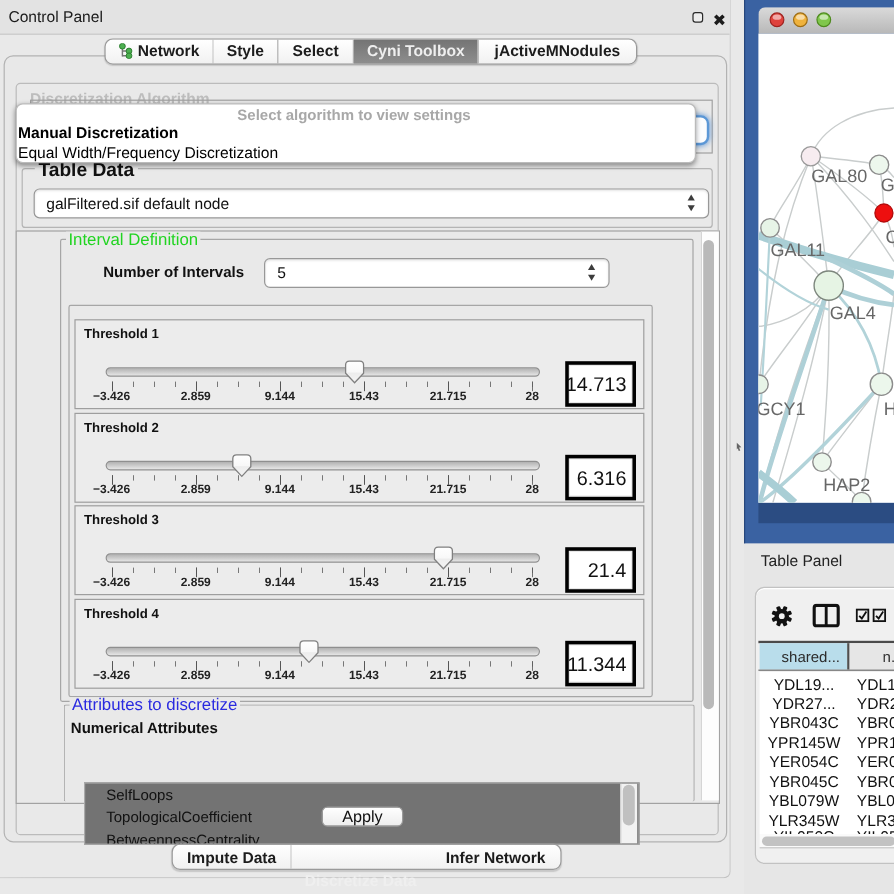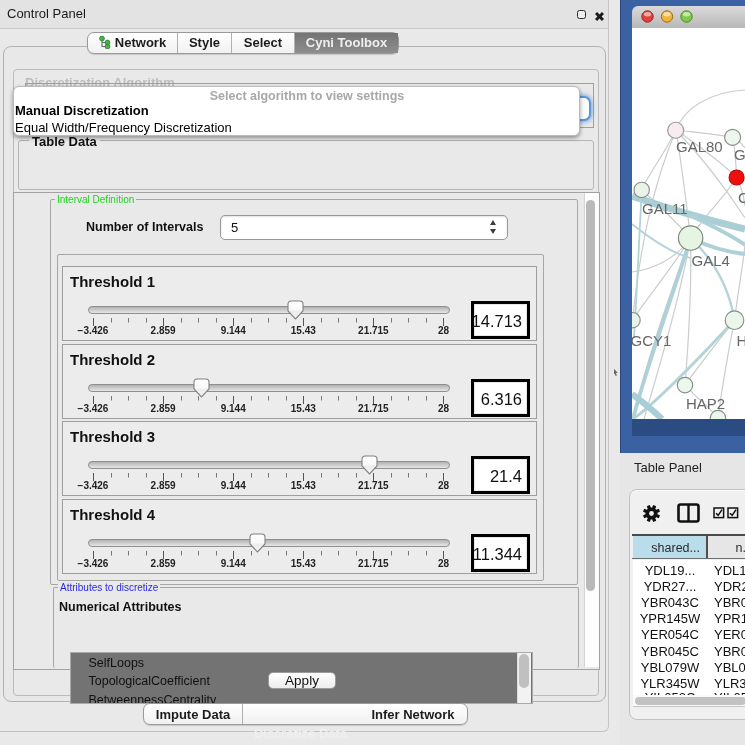--- a/index.html
+++ b/index.html
@@ -4,29 +4,29 @@
 <style>
   html,body{margin:0;padding:0;}
   body{width:745px;height:745px;overflow:hidden;font-family:"Liberation Sans",sans-serif;background:#e9e9e9;}
   #root{position:absolute;left:0;top:0;width:745px;height:745px;overflow:hidden;}
   .abs{position:absolute;}
   
   .seg{position:absolute;display:flex;background:linear-gradient(#ffffff,#f1f1f1);border:1px solid #9a9a9a;border-radius:7px;box-shadow:0 1px 1px rgba(0,0,0,0.15);}
   .seg .sg{display:flex;align-items:center;justify-content:center;font-size:13px;font-weight:bold;color:#1c1c1c;border-right:1px solid #b0b0b0;white-space:nowrap;}
   .seg .sg:last-child{border-right:none;}
   .seg .dark{background:linear-gradient(#747474,#8e8e8e);color:#efefef;}
-  .gtitle{position:absolute;font-size:10px;background:#e9e9e9;padding:0 2px;line-height:13px;}
+  .gtitle{position:absolute;font-size:14px;background:#e9e9e9;padding:0 2px;line-height:13px;}
   .gbox{position:absolute;border:1px solid #a6a6a6;border-radius:2px;}
   .combo{position:absolute;background:#fff;border:1px solid #989898;border-radius:5px;box-shadow:inset 0 1px 2px rgba(0,0,0,0.12);}
   .combo .ctext{position:absolute;left:10px;top:4px;font-size:13px;color:#111;}
   .arrows{position:absolute;width:9px;height:14px;}
   .arrows:before{content:"";position:absolute;left:1px;top:0;border-left:3.5px solid transparent;border-right:3.5px solid transparent;border-bottom:5px solid #3c3c3c;}
   .arrows:after{content:"";position:absolute;left:1px;bottom:0;border-left:3.5px solid transparent;border-right:3.5px solid transparent;border-top:5px solid #3c3c3c;}
   .tbox{position:absolute;left:62px;width:473px;height:73px;background:#ececec;border:1px solid #9e9e9e;}
-  .tbox .tl{position:absolute;left:7px;top:6px;font-size:15px;font-weight:bold;color:#111;}
+  .tbox .tl{position:absolute;left:7px;top:6px;font-size:11px;font-weight:bold;color:#111;}
   .groove{position:absolute;left:25px;top:39px;width:359.5px;height:6px;border:1px solid #8f8f8f;border-radius:4px;background:linear-gradient(#b2b2b2,#e6e6e6);}
   .ticks{position:absolute;left:29.5px;top:51px;width:352px;height:8px;background-image:linear-gradient(90deg,transparent 0),linear-gradient(90deg,transparent 0);background-image:repeating-linear-gradient(90deg,#555 0,#555 1px,transparent 1px,transparent 70.1px),repeating-linear-gradient(90deg,#777 0,#777 1px,transparent 1px,transparent 17.525px);background-size:351px 8px,351px 4.5px;background-repeat:no-repeat;}
   .tlab{position:absolute;top:58px;font-size:10px;font-weight:bold;color:#222;transform:translateX(-50%);}
   .vbox{position:absolute;left:408px;top:34px;width:53px;height:32px;background:#fff;border:3px solid #000000;box-shadow:inset 0 0 0 1px #e8e8e8;}
   .vbox span{position:absolute;right:5px;top:8px;font-size:16.5px;color:#111;}
   .thumb{position:absolute;top:33px;width:17px;height:20px;}
   .cell{white-space:nowrap;overflow:hidden;}
 </style>
 </head>
 <body>
@@ -51,34 +51,39 @@
         <line x1="3" y1="6.5" x2="7.5" y2="6.5" stroke="#777" stroke-width="1.2"></line>
         <line x1="3" y1="10.5" x2="7.5" y2="10.5" stroke="#777" stroke-width="1.2"></line>
         <circle cx="3" cy="2.5" r="2.4" fill="#4caf50" stroke="#2c7d30" stroke-width="0.8"></circle>
         <circle cx="8.5" cy="6.5" r="2.4" fill="#4caf50" stroke="#2c7d30" stroke-width="0.8"></circle>
         <circle cx="8.5" cy="10.5" r="2.4" fill="#4caf50" stroke="#2c7d30" stroke-width="0.8"></circle>
       </svg>
       Network</div>
     <div class="sg" style="width:53px;">Style</div>
     <div class="sg" style="width:62px;">Select</div>
     <div class="sg dark" style="width:103px;">Cyni Toolbox</div>
+    <div class="sg" style="width:131px;border-top-right-radius:7px;border-bottom-right-radius:7px;">jActiveMNodules</div>
   </div>
 
   <div class="abs" style="left:25px;top:74.5px;font-size:13px;font-weight:bold;color:#bdbdbd;">Discretization Algorithm</div>
   <div class="abs" style="left:25px;top:83px;width:567px;height:43px;border:1px solid #a0a0a0;"></div>
   <div class="abs" style="left:570px;top:96px;width:17px;height:21px;background:#fbfcfe;border:2.5px solid #5b97d6;border-radius:7px;box-shadow:0 0 4px 1px rgba(80,140,210,0.7);"></div>
 
   <div class="abs" style="left:17.5px;top:140px;width:574px;height:48px;border:1px solid #b5b5b5;border-radius:3px;"></div>
-  <div class="abs" style="left:29px;top:134px;font-size:13px;font-weight:bold;color:#111;background:#e9e9e9;padding:0 3px;text-align:right;">Table Data</div>
+  <div class="abs" style="left:29px;top:134px;font-size:16px;font-weight:bold;color:#111;background:#e9e9e9;padding:0 3px;text-align:right;">Table Data</div>
 
   <div class="abs" style="left:12.5px;top:86px;width:565px;height:47.5px;background:#fff;border:1px solid #bbb;border-radius:6px;box-shadow:0 2px 4px rgba(0,0,0,0.4);"></div>
-  <div class="abs" style="left:12.5px;top:88.5px;width:565px;text-align:center;font-size:12.5px;font-weight:bold;color:#a8a8a8;padding-left:12px;">Select algorithm to view settings</div>
+  <div class="abs" style="left:12.5px;top:88.5px;width:565px;text-align:center;font-size:12.5px;font-weight:bold;color:#a8a8a8;">Select algorithm to view settings</div>
   <div class="abs" style="left:15px;top:103px;font-size:13px;font-weight:bold;color:#000;">Manual Discretization</div>
   <div class="abs" style="left:15px;top:119.5px;font-size:13px;color:#000;">Equal Width/Frequency Discretization</div>
 
+  <div class="combo" style="left:27.5px;top:156.5px;width:561px;height:23px;">
+    <div class="ctext">galFiltered.sif default node</div>
+    <div class="arrows" style="right:9px;top:4.5px;"></div>
+  </div>
 
   <div class="abs" style="left:13px;top:192px;width:584.5px;height:476px;border:1px solid #a2a2a2;background:#e9e9e9;"></div>
 
   <div class="abs" style="left:583.5px;top:193px;width:14px;height:474px;background:#fdfdfd;border-left:1px solid #d5d5d5;"></div>
   <div class="abs" style="left:585.5px;top:200px;width:9px;height:391px;background:#b9b9b9;border-radius:5px;"></div>
 
   <div class="gbox" style="left:50px;top:199px;width:526px;height:384px;"></div>
   <div class="gtitle" style="left:55px;top:192.5px;color:#21d421;">Interval Definition</div>
 
   <div class="abs" style="left:86px;top:220px;font-size:12.5px;font-weight:bold;color:#111;">Number of Intervals</div>

